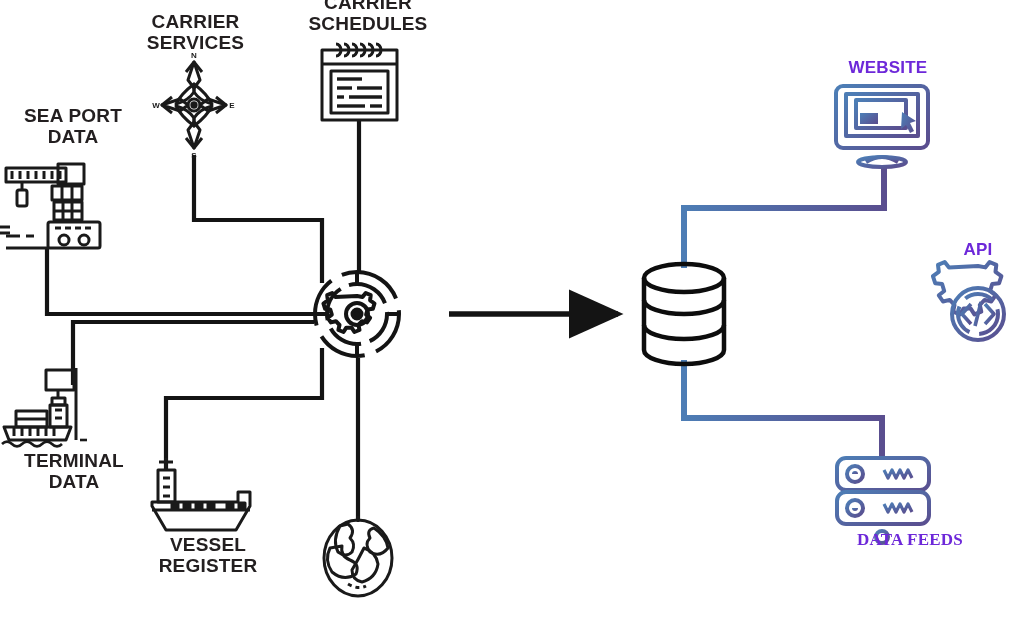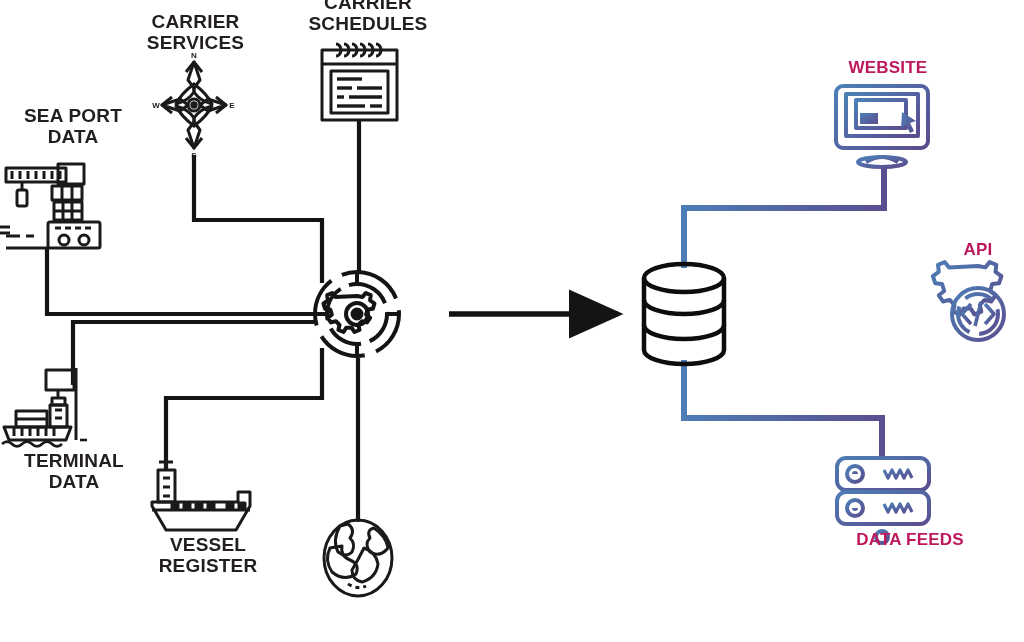--- a/index.html
+++ b/index.html
@@ -31,31 +31,31 @@
     font-weight: bold;
     font-size: 19px;
     line-height: 1.12;
     letter-spacing: 0.2px;
     color: #231f20;
     white-space: pre-line;
     pointer-events: none;
   }
   .node-label.out {
     font-size: 17px;
-    color: #be185d;
+    color: #6d28d9;
   }
   .lbl-sea-port   { left: -2px;  top: 105px; width: 150px; }
   .lbl-carrier-sv { left: 118px; top: 11px;  width: 155px; }
   .lbl-carrier-sc { left: 288px; top: -8px;  width: 160px; }
   .lbl-terminal   { left: -6px;  top: 450px; width: 160px; }
   .lbl-vessel     { left: 128px; top: 534px; width: 160px; }
   .lbl-ais        { left: 292px; top: 595px; width: 160px; }
   .lbl-website    { left: 818px; top: 58px;  width: 140px; }
   .lbl-api        { left: 928px; top: 240px; width: 100px; }
-  .lbl-feeds      { left: 800px; top: 530px; width: 220px; }
+  .lbl-feeds      { left: 800px; top: 530px; width: 220px; font-family: Liberation Serif, serif; }
 </style>
 </head>
 <body>
 
 <div id="diagram-root">
 
   <svg id="diagram-svg" viewBox="0 0 1024 642" xmlns="http://www.w3.org/2000/svg">
     <defs>
       <linearGradient id="gradWeb" x1="0" y1="0" x2="1" y2="0">
         <stop offset="0%" stop-color="#4d7db5"></stop>

